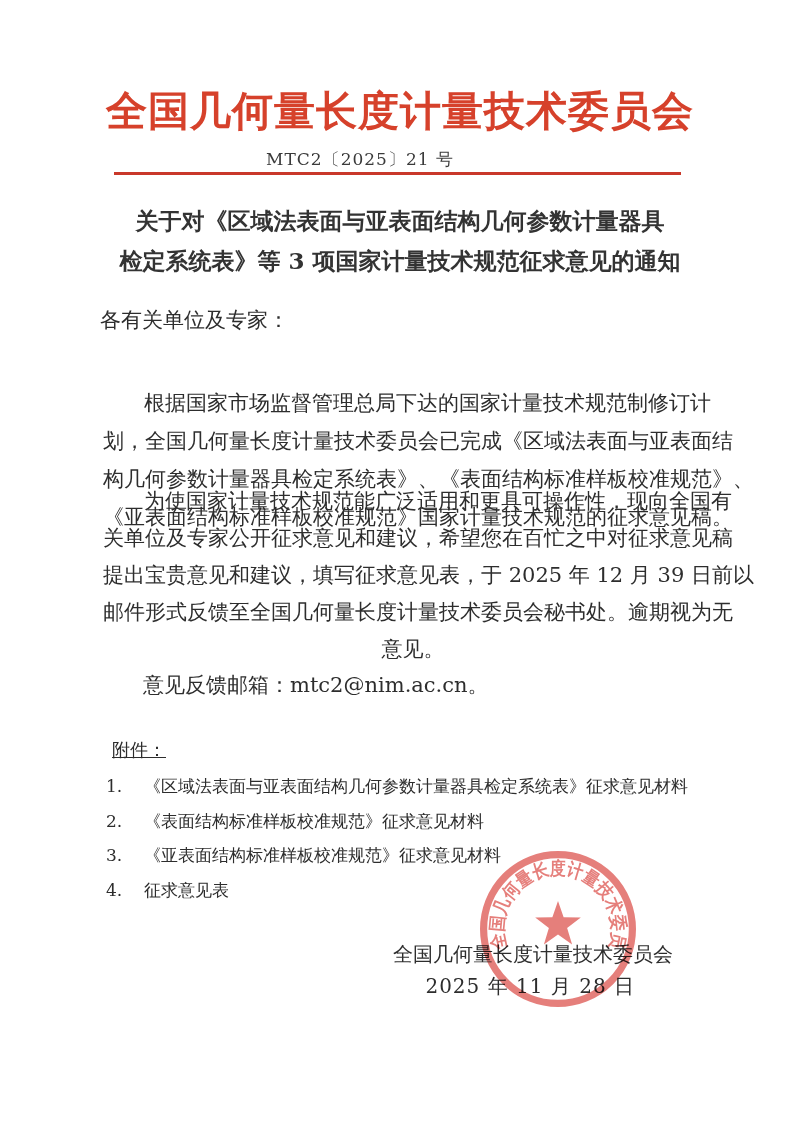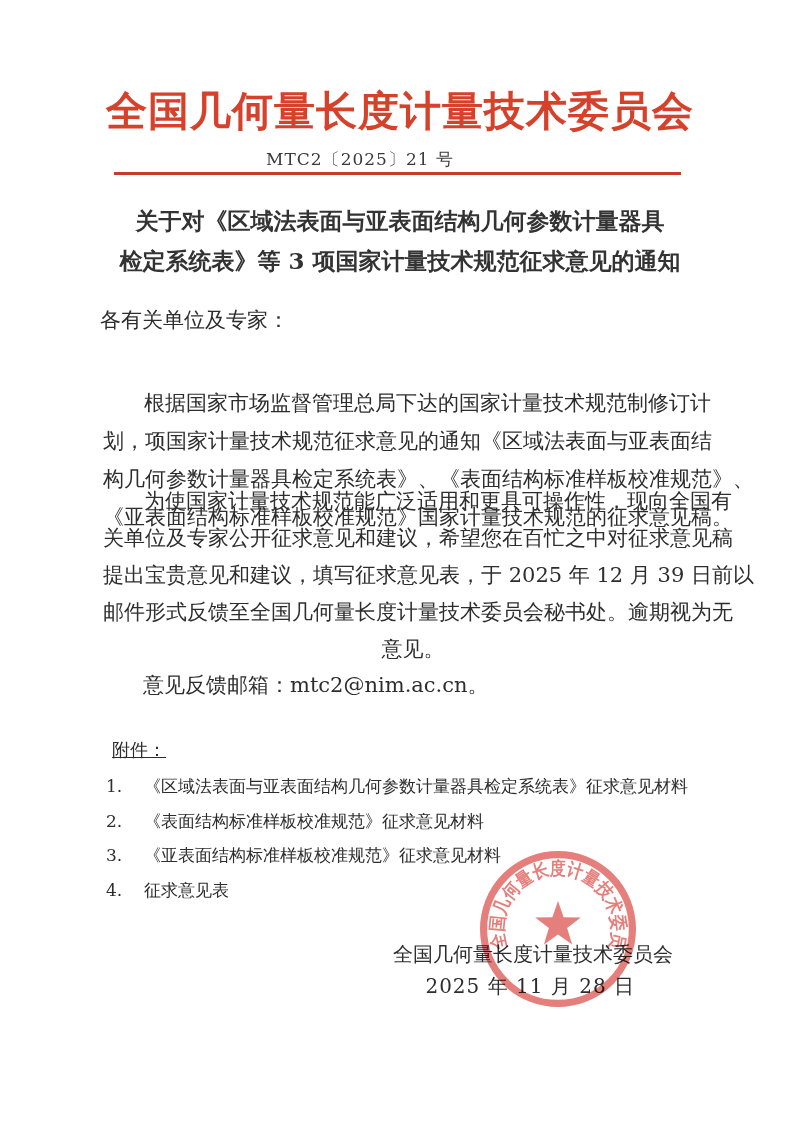--- a/index.html
+++ b/index.html
@@ -96,21 +96,21 @@
 
   <div class="notice-title">
     <div>关于对《区域法表面与亚表面结构几何参数计量器具</div>
     <div>检定系统表》等 3 项国家计量技术规范征求意见的通知</div>
   </div>
 
   <div class="salutation">各有关单位及专家：</div>
 
   <div class="para para-1">
     <div class="line indent">根据国家市场监督管理总局下达的国家计量技术规范制修订计</div>
-    <div class="line">划，项国家计量技术规范征求意见的通知《区域法表面与亚表面结</div>
+    <div class="line">划，全国几何量长度计量技术委员会已完成《区域法表面与亚表面结</div>
     <div class="line">构几何参数计量器具检定系统表》、《表面结构标准样板校准规范》、</div>
     <div class="line">《亚表面结构标准样板校准规范》国家计量技术规范的征求意见稿。</div>
   </div>
 
   <div class="para para-2">
     <div class="line indent">为使国家计量技术规范能广泛适用和更具可操作性，现向全国有</div>
     <div class="line">关单位及专家公开征求意见和建议，希望您在百忙之中对征求意见稿</div>
     <div class="line">提出宝贵意见和建议，填写征求意见表，于 2025 年 12 月 39 日前以</div>
     <div class="line">邮件形式反馈至全国几何量长度计量技术委员会秘书处。逾期视为无</div>
     <div class="line">意见。</div>

